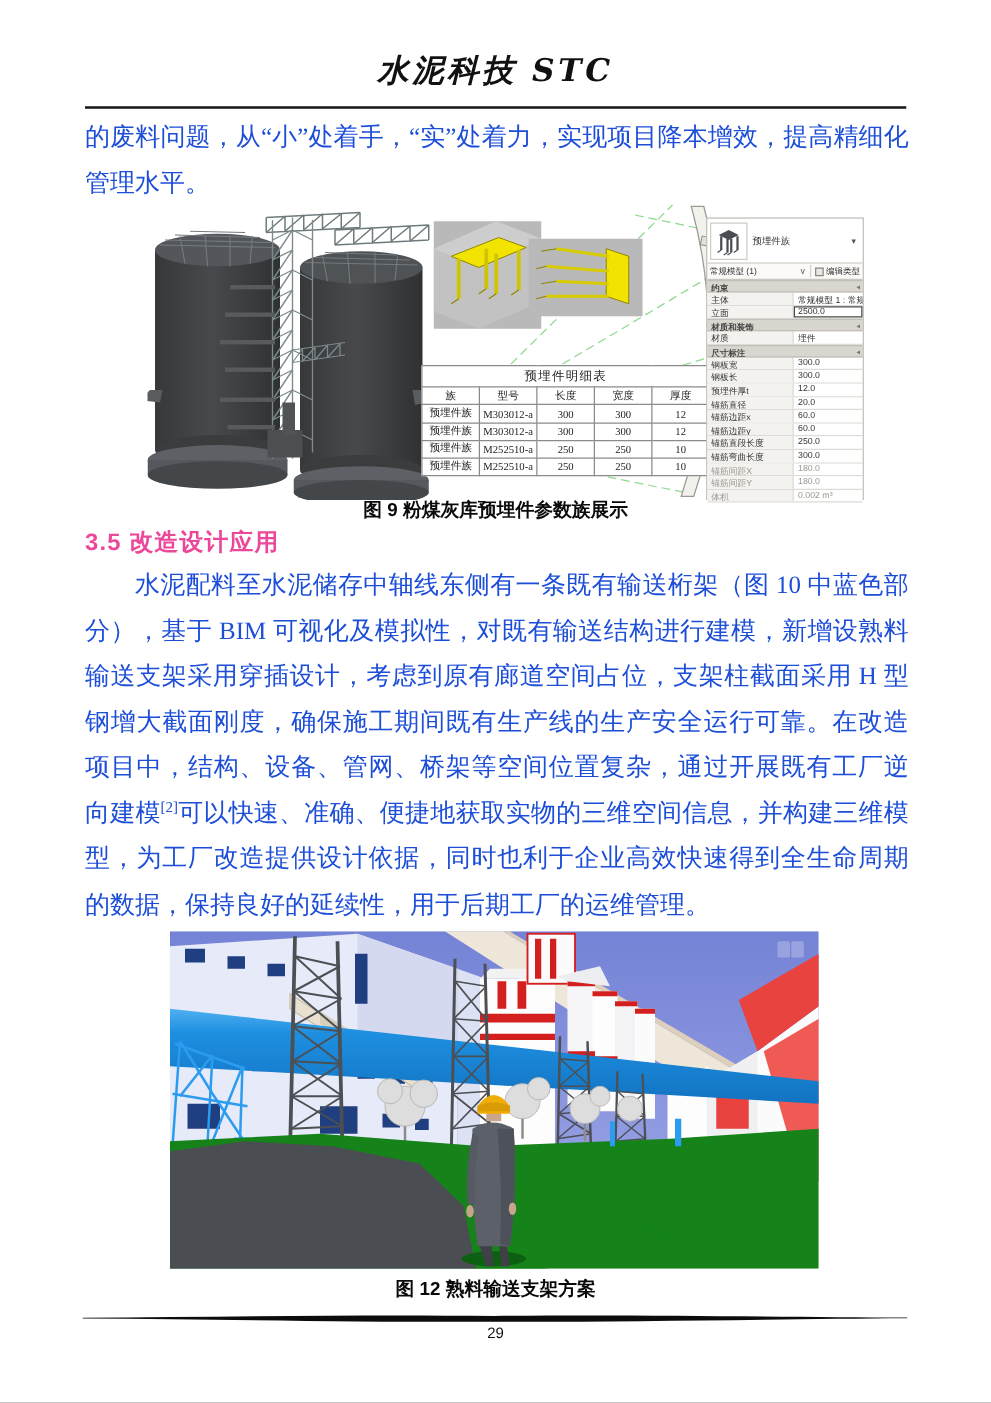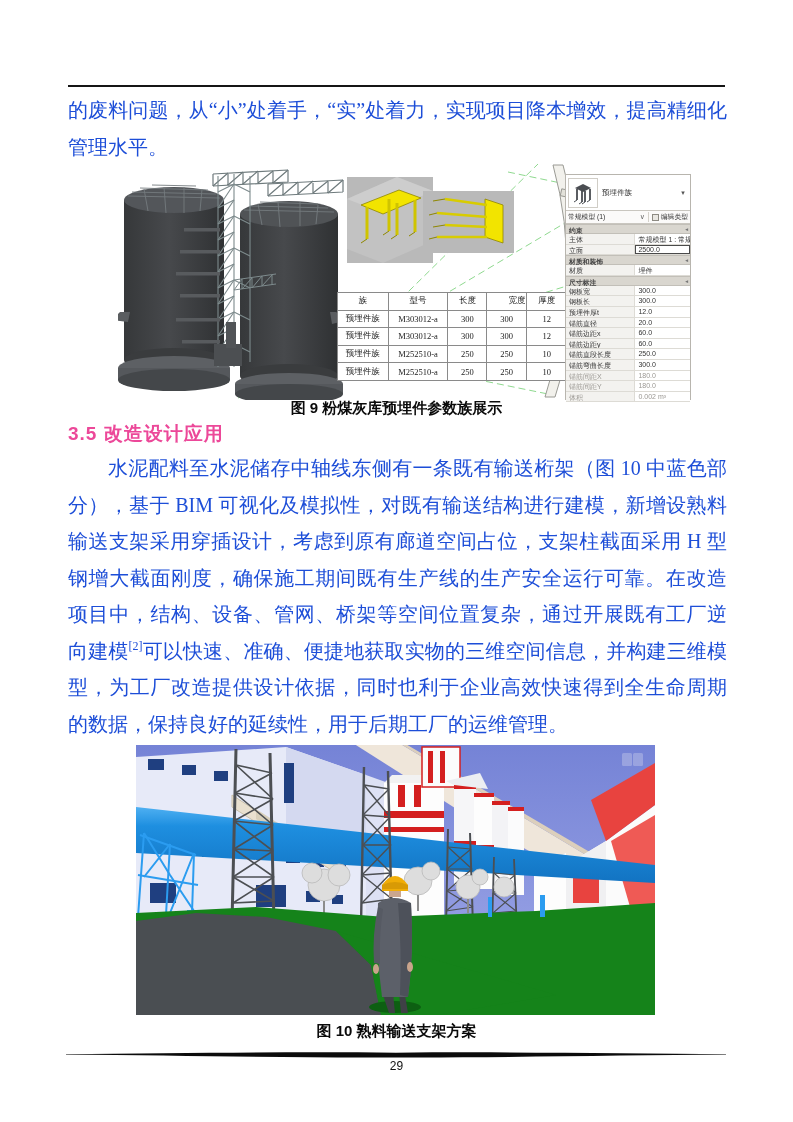--- a/index.html
+++ b/index.html
@@ -104,20 +104,21 @@
   .footer-page { position:absolute; top:1059px; left:0; width:100%; text-align:center;
     font-family:"Liberation Sans", sans-serif; font-size:12px; color:#111; }
   .footer-issue { position:absolute; top:1058px; left:68px; width:657px; text-align:right;
     font-family:"Liberation Sans", sans-serif; font-size:12px; color:#111; }
 </style>
 </head>
 <body>
 
 <div id="page">
 
+  <div class="journal-title">水泥科技 STC</div>
   <div class="header-rule"></div>
 
   <div class="para" id="para1">的废料问题，从“小”处着手，“实”处着力，实现项目降本增效，提高精细化管理水平。</div>
 
   <div id="figure9">
 
     <svg id="fig9-lines" viewBox="0 0 572 238" preserveAspectRatio="none">
       <g stroke="#8fd98f" stroke-width="1" stroke-dasharray="7 4" fill="none">
         <line x1="228" y1="191" x2="420" y2="2"></line>
         <line x1="228" y1="191" x2="452" y2="58"></line>
@@ -241,25 +242,28 @@
           </g>
           <g stroke="#8f8700" stroke-width="1" fill="none">
             <path d="M22 8 L10 10 M14 22 L6 24 M22 34 L10 36 M14 46 L6 48"></path>
           </g>
         </g>
       </svg>
     </div>
 
     <table id="schedule-table">
       <tbody>
+          <tr class="tbl-title">
+            <td colspan="5">预埋件明细表</td>
+          </tr>
           <tr>
             <th style="width: 22%;">族</th>
             <th style="width: 26%;">型号</th>
             <th style="width: 17%;">长度</th>
-            <th style="width: 17%; text-align: right;">宽度</th>
+            <th style="width: 17%;">宽度</th>
             <th style="width: 18%;">厚度</th>
           </tr>
           <tr>
             <td>预埋件族</td>
             <td>M303012-a</td>
             <td>300</td>
             <td>300</td>
             <td>12</td>
           </tr>
           <tr>
@@ -549,21 +553,21 @@
         <path d="M246,140 Q259,134 272,140 L272,144 L246,144 Z" fill="#d89a05"></path>
       </g>
 
       <g opacity="0.3">
         <rect x="486" y="8" width="10" height="13" rx="1.5" fill="#e8e8f4"></rect>
         <rect x="497" y="8" width="10" height="13" rx="1.5" fill="#e8e8f4"></rect>
       </g>
     </svg>
   </div>
 
-  <div class="fig-caption" id="caption10">图 10 熟料输送支架方案</div>
+  <div class="fig-caption" id="caption10">图 12 熟料输送支架方案</div>
 
   <svg id="footer-rule" viewBox="0 0 660 8" preserveAspectRatio="none">
     <path d="M0,3.2 C120,2.2 230,0.6 330,1.8 C430,0.4 560,2.6 660,3.0
              L660,3.6 C560,4.2 430,6.8 330,6.4 C230,7.0 120,4.4 0,3.8 Z" fill="#0c0c0c"></path>
   </svg>
   <div class="footer-page">29</div>
 
 </div>
 
 </body></html>

